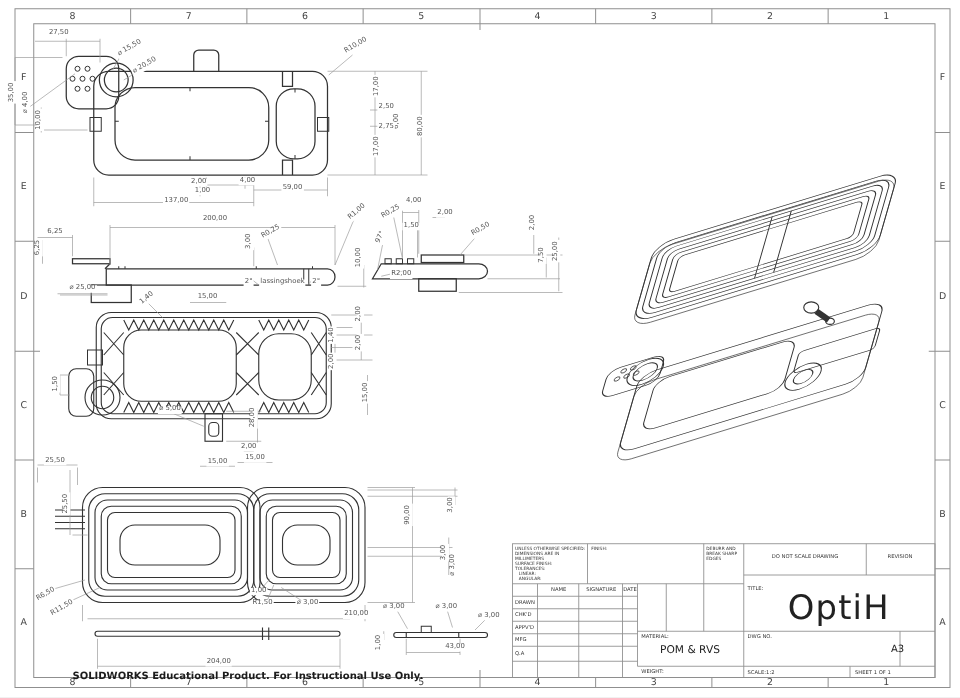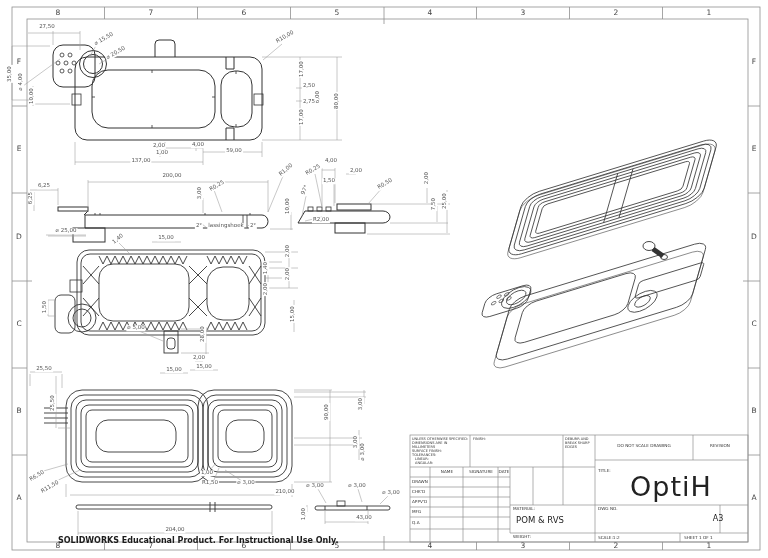--- a/index.html
+++ b/index.html
@@ -325,21 +325,21 @@
 <div class="tb f4 tb-c" style="left:720px;top:446px">REVISION</div>
 <div class="tb f4 tb-c" style="left:447px;top:472px">NAME</div>
 <div class="tb f4 tb-c" style="left:481px;top:472px">SIGNATURE</div>
 <div class="tb f4 tb-c" style="left:504px;top:472px">DATE</div>
 <div class="tb f4" style="left:412px;top:480px">DRAWN</div>
 <div class="tb f4" style="left:412px;top:490px">CHK'D</div>
 <div class="tb f4" style="left:412px;top:500px">APPV'D</div>
 <div class="tb f4" style="left:412px;top:510px">MFG</div>
 <div class="tb f4" style="left:412px;top:521px">Q.A</div>
 <div class="tb f4" style="left:513px;top:507px">MATERIAL:</div>
-<div class="tb mat tb-c" style="left:540px;top:521px">POM &amp; RVS</div>
+<div class="tb mat tb-c" style="left:552px;top:521px">POM &amp; RVS</div>
 <div class="tb f4" style="left:513px;top:535px">WEIGHT:</div>
 <div class="tb f4" style="left:598px;top:469px">TITLE:</div>
 <div class="tb title-big tb-c" style="left:671px;top:487px">OptiH</div>
 <div class="tb f4" style="left:598px;top:507px">DWG NO.</div>
 <div class="tb a3 tb-c" style="left:718px;top:519px">A3</div>
 <div class="tb f4" style="left:598px;top:536px">SCALE:1:2</div>
 <div class="tb f4" style="left:684px;top:536px">SHEET 1 OF 1</div>
 
 <div class="footer" style="left:58px;top:536px">SOLIDWORKS Educational Product. For Instructional Use Only.</div>
 

